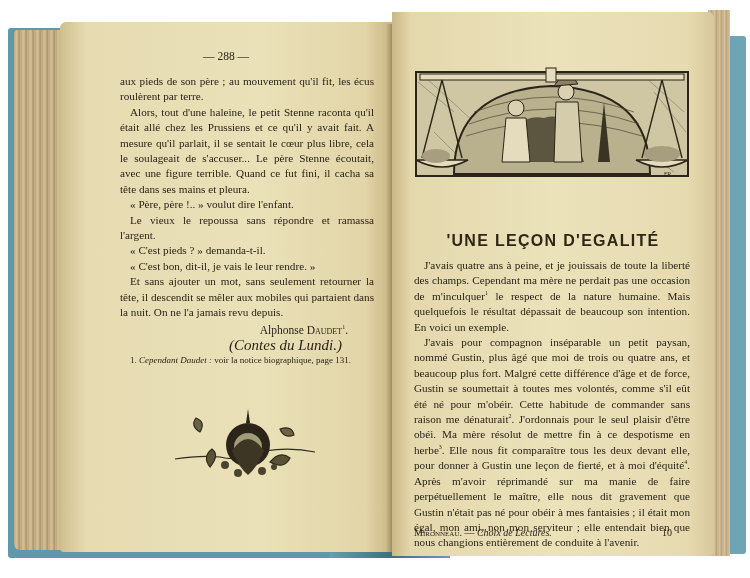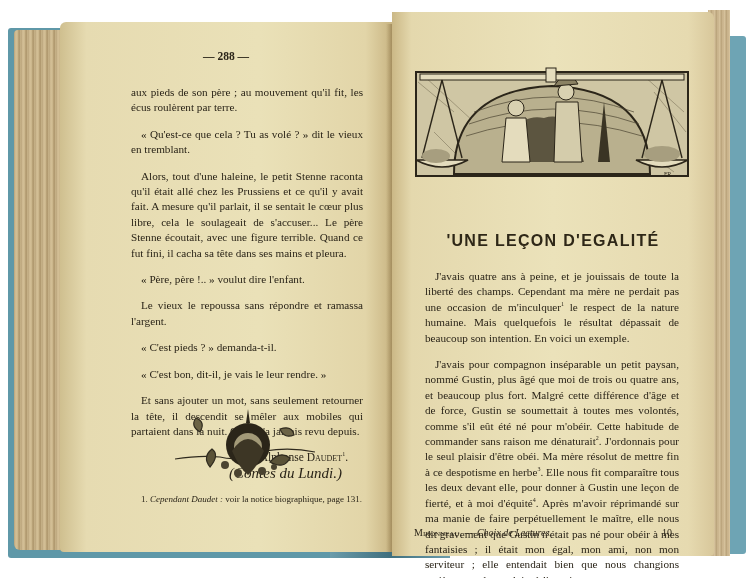--- a/index.html
+++ b/index.html
@@ -51,25 +51,25 @@
     background: linear-gradient(90deg, #cbb886 0%, #e4d8ad 6%, #ebe2ba 50%, #e6dab0 92%, #d8c79b 100%);
     border-radius: 0 6px 4px 0;
   }
   .gutter {
     position: absolute; left: 386px; top: 24px; width: 12px; height: 528px;
     background: linear-gradient(90deg, rgba(120,95,50,0) 0%, rgba(120,95,50,0.45) 50%, rgba(120,95,50,0) 100%);
   }
   .text {
     position: absolute; font-size: 11.2px; line-height: 15.4px; text-align: justify;
   }
-  .text p { margin: 11px; text-indent: 10px; }
+  .text p { margin: 0; text-indent: 10px; }
   .text p.noind { text-indent: 0; }
   .page-number-top {
     position: absolute; left: 0; width: 100%; top: 28px; text-align: center;
-    font-size: 11.5px; font-weight: bold;
+    font-size: 11.5px; font-weight: normal;
   }
   .signature { text-align: right; margin-top: 2px; }
   .signature .author { font-size: 11.5px; padding-right: 26px; }
   .signature .author .sc { font-variant: small-caps; }
   .signature .source { font-style: italic; font-size: 15px; padding-right: 32px; }
   .footnote { font-size: 9px; margin-top: 14px; text-indent: 8px; }
   .footnote i { font-style: italic; }
   .ornament { position: absolute; left: 110px; top: 385px; width: 150px; height: 75px; }
   .illustration { position: absolute; left: 22px; top: 50px; width: 276px; height: 118px; }
   .chapter-title {
@@ -92,21 +92,20 @@
 <div class="cover-right"></div>
 <div class="cover-spine-top"></div>
 <div class="cover-spine-bottom"></div>
 <div class="stack-left"></div>
 <div class="stack-right"></div>
 
 <div class="page page-left">
   <div class="page-number-top">— 288 —</div>
   <div class="text" style="left:60px; top:52px; width:254px;">
     <p class="noind">aux pieds de son père ; au mouvement qu'il fit, les écus roulèrent par terre.</p>
-    <p>« Qu'est-ce que cela ? Tu as volé ? » dit le vieux en tremblant.</p>
     <p>Alors, tout d'une haleine, le petit Stenne raconta qu'il était allé chez les Prussiens et ce qu'il y avait fait. A mesure qu'il parlait, il se sentait le cœur plus libre, cela le soulageait de s'accuser... Le père Stenne écoutait, avec une figure terrible. Quand ce fut fini, il cacha sa tête dans ses mains et pleura.</p>
     <p>« Père, père !.. » voulut dire l'enfant.</p>
     <p>Le vieux le repoussa sans répondre et ramassa l'argent.</p>
     <p>« C'est pieds ? » demanda-t-il.</p>
     <p>« C'est bon, dit-il, je vais le leur rendre. »</p>
     <p>Et sans ajouter un mot, sans seulement retourner la tête, il descendit se mêler aux mobiles qui partaient dans la nuit. On ne l'a jamais revu depuis.</p>
     <div class="signature">
       <div class="author">
         <span>Alphonse</span>
         <span class="sc">Daudet</span><sup>1</sup>.

